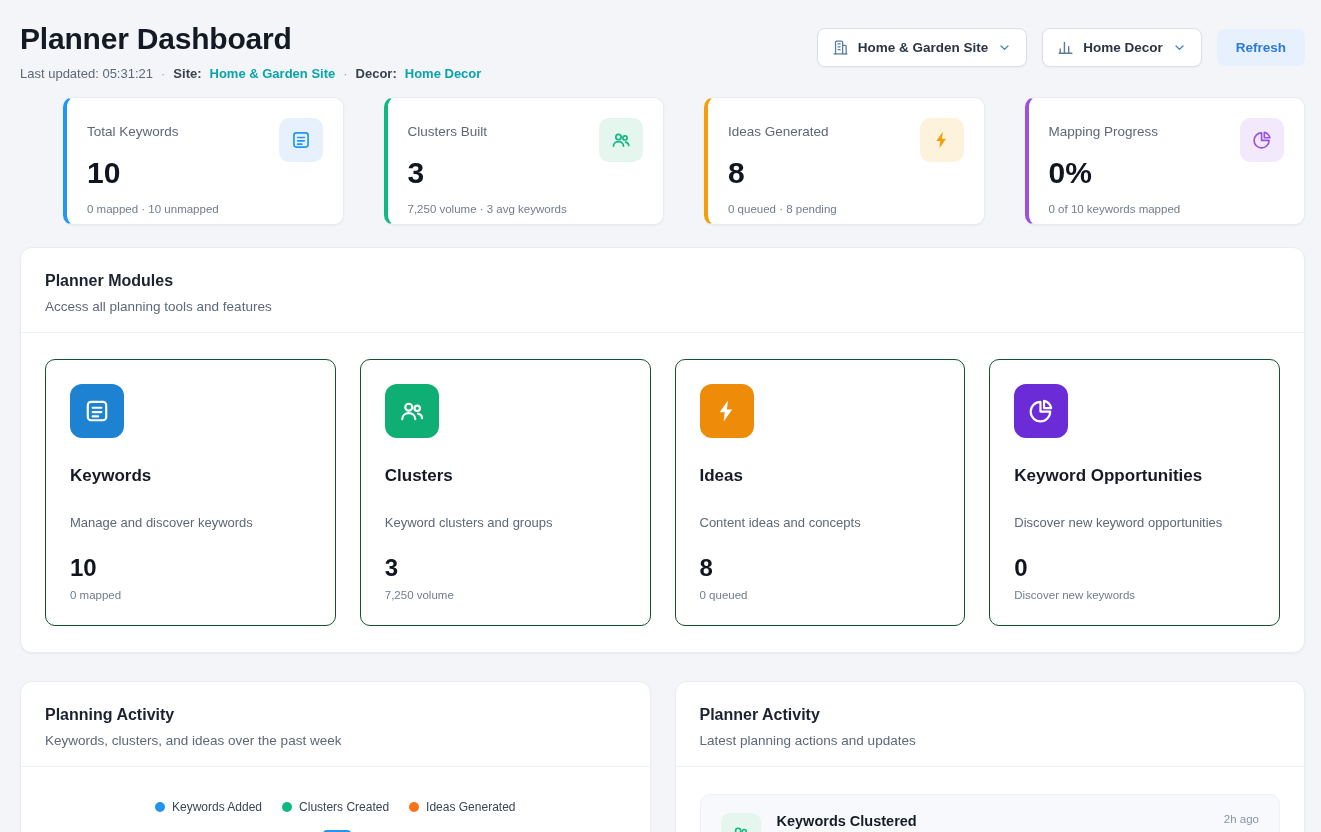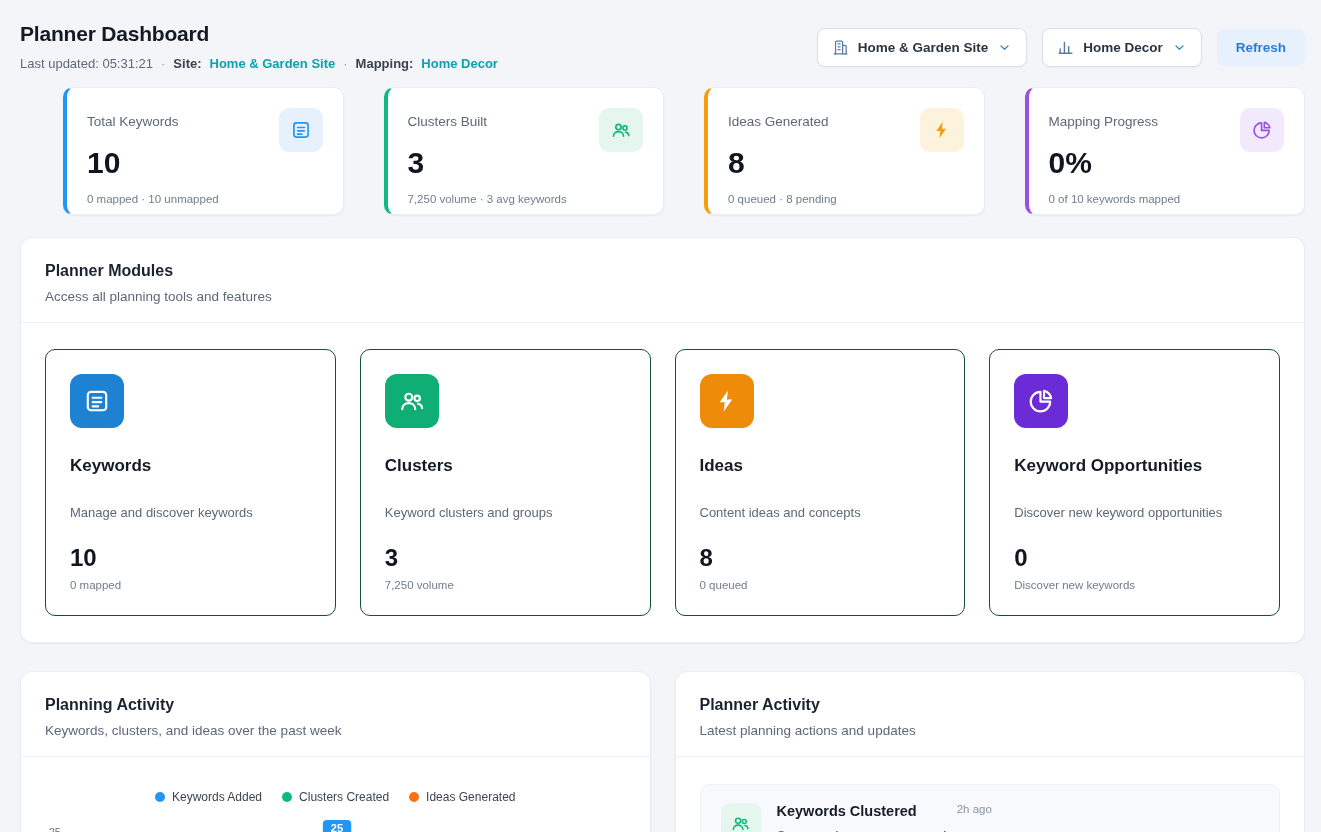--- a/index.html
+++ b/index.html
@@ -7,21 +7,21 @@
   body {
     background: #f3f5f8;
     font-family: "Liberation Sans", sans-serif;
     color: #1b2330;
     position: relative;
   }
   .page { padding: 18px 16px 0 20px; height: 832px; overflow: hidden; }
 
   
   .header-row { display: flex; justify-content: space-between; align-items: flex-start; }
-  .page-title { font-size: 21px; font-weight: 700; color: #141a24; letter-spacing: -0.2px; margin-top: 4px; }
+  .page-title { font-size: 30px; font-weight: 700; color: #141a24; letter-spacing: -0.2px; margin-top: 4px; }
   .meta { display: flex; align-items: center; gap: 8px; font-size: 13px; color: #5d6878; margin-top: 10px; }
   .meta .sep { color: #9aa4b2; }
   .meta .mlabel { color: #39424f; font-weight: 700; }
   .meta .mlink { color: #0aa3ac; font-weight: 700; text-decoration: none; cursor: pointer; }
   .header-right { display: flex; align-items: center; gap: 15px; margin-top: 10px; }
   .selector {
     display: flex; align-items: center; gap: 9px;
     background: #fff; border: 1px solid #d9e0e9; border-radius: 8px;
     padding: 10px 14px; font-size: 13.5px; font-weight: 600; color: #2b3442; cursor: pointer;
     box-shadow: 0 1px 2px rgba(16,24,40,.04);
@@ -86,40 +86,40 @@
   .chart-canvas { flex: 1; margin-right: 14px; }
   .chart-canvas svg { display: block; width: 100%; height: 125px; }
 
   .recent-item {
     margin: 27px 24px; background: #f7f9fc; border: 1px solid #eef2f6; border-radius: 10px;
     padding: 18px 20px; display: flex; gap: 16px; align-items: flex-start;
   }
   .recent-icon { width: 40px; height: 40px; border-radius: 9px; display: flex; align-items: center; justify-content: center; flex: none; }
   .recent-icon svg { width: 19px; height: 19px; }
   .recent-body { flex: 1; }
-  .recent-top { display: flex; align-items: flex-start; gap: 40px; }
+  .recent-top { display: flex; justify-content: space-between; align-items: flex-start; gap: 40px; }
   .recent-title { font-size: 14.5px; font-weight: 700; color: #161c27; }
   .recent-time { font-size: 11.5px; color: #8b95a4; }
   .recent-desc { font-size: 17px; color: #5d6878; margin-top: 9px; }
 </style>
 </head>
 <body>
 
 <div class="page">
 
   <div class="header-row">
     <div>
       <div class="page-title">Planner Dashboard</div>
       <div class="meta">
         <span>Last updated: 05:31:21</span>
         <span class="sep">·</span>
         <span class="mlabel">Site:</span>
         <span class="mlink">Home &amp; Garden Site</span>
         <span class="sep">·</span>
-        <span class="mlabel">Mapping:</span>
+        <span class="mlabel">Decor:</span>
         <span class="mlink">Home Decor</span>
       </div>
     </div>
     <div class="header-right">
       <div class="selector">
         <span class="sicon">
           <svg viewBox="0 0 24 24" fill="none" stroke="currentColor" stroke-width="1.8" stroke-linecap="round" stroke-linejoin="round">
               <path d="M3 21h18"></path>
               <path d="M5 21V4.5A1.5 1.5 0 0 1 6.5 3h7A1.5 1.5 0 0 1 15 4.5V21"></path>
               <path d="M15 9h3.5A1.5 1.5 0 0 1 20 10.5V21"></path>

